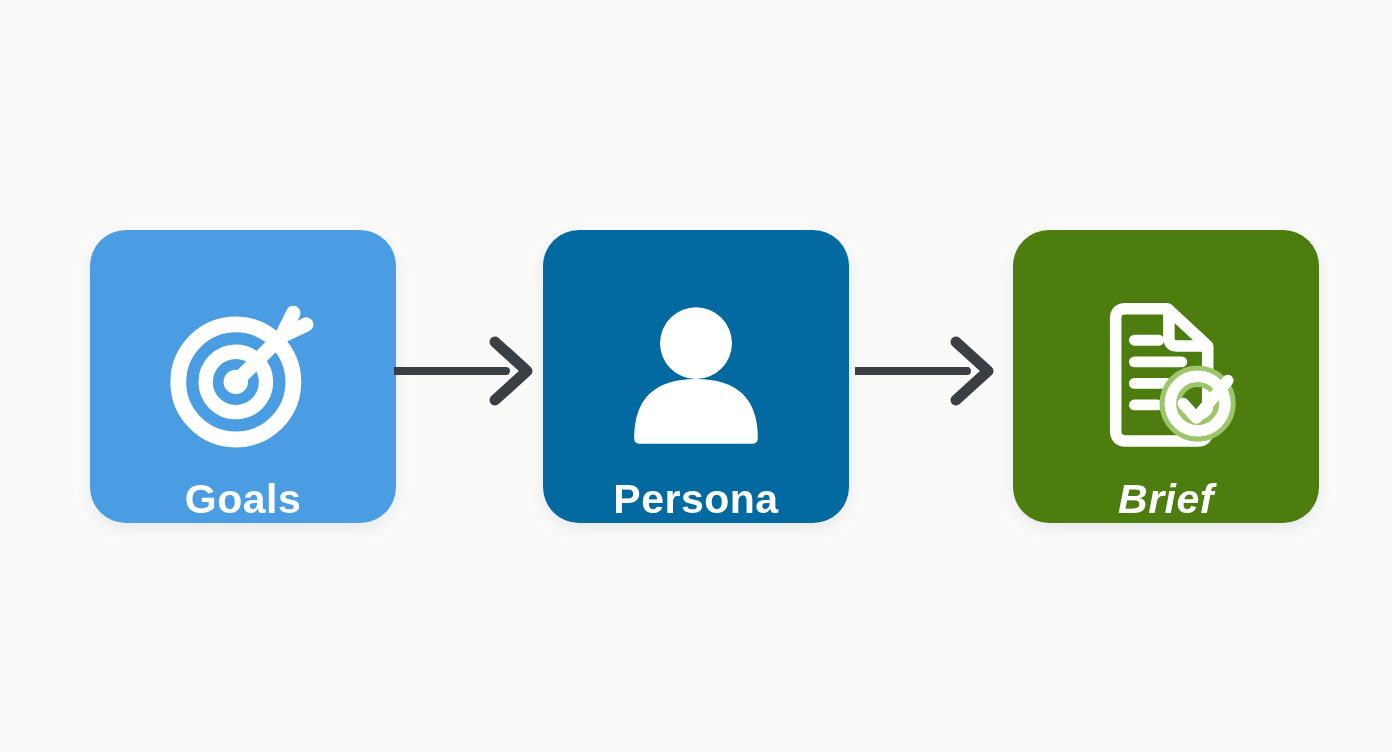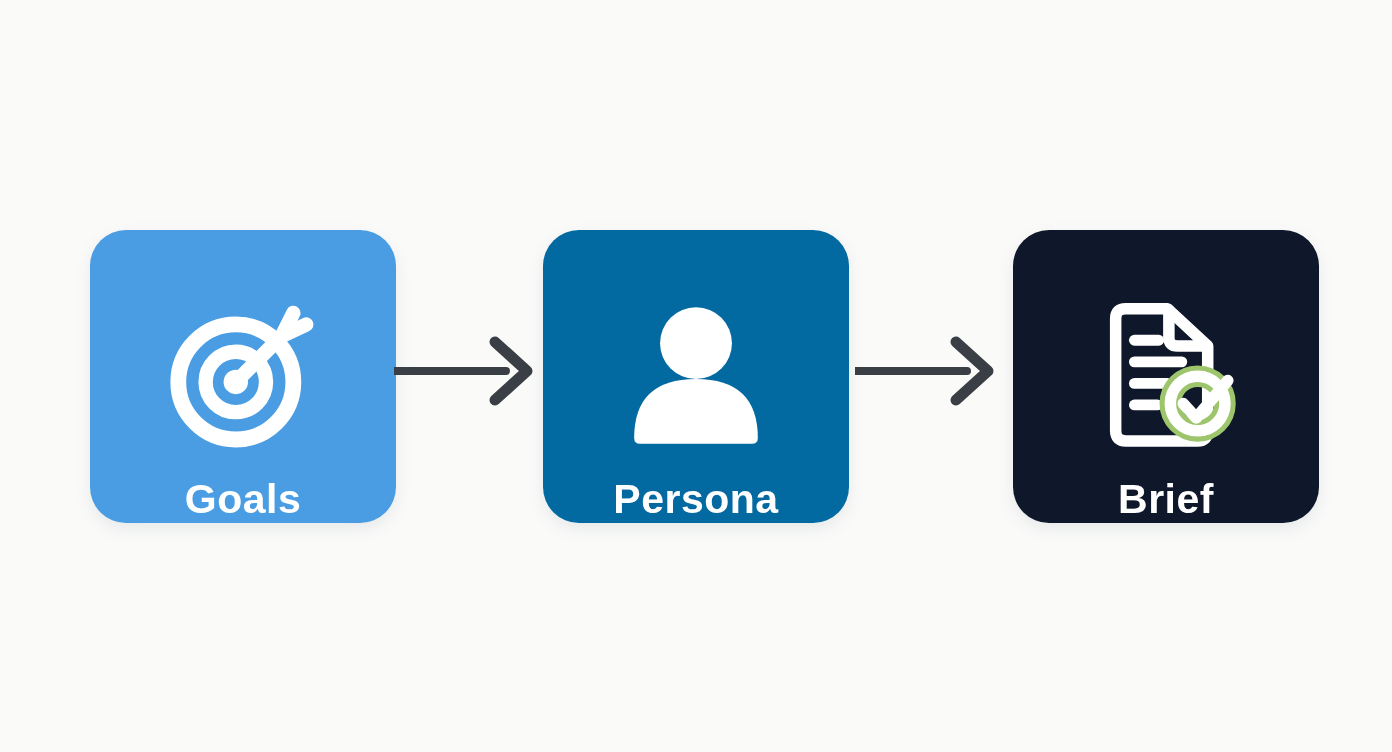--- a/index.html
+++ b/index.html
@@ -88,21 +88,21 @@
     <div class="step-label" style="color:#FFFFFF;">Persona</div>
   </div>
 
   <svg class="flow-arrow arrow-2" viewBox="0 0 150 80">
     <g fill="none" stroke-linecap="round" stroke-linejoin="round" stroke="#3A3F46">
       <line x1="1" y1="40" x2="112" y2="40" stroke-width="8"></line>
       <polyline points="101,11 133,40 101,69" stroke-width="11"></polyline>
     </g>
   </svg>
 
-  <div class="step-card card-brief" style="background: #0f172a;">
+  <div class="step-card card-brief" style="background: #4d7c0f; font-style: italic;">
     <svg class="step-icon" viewBox="0 0 110 105">
 
       <g fill="none" stroke-linecap="round" stroke-linejoin="round" stroke="#FFFFFF">
         <path d="M27 6 H56 L84 32 V91 Q84 98 77 98 H27 Q20 98 20 91 V13 Q20 6 27 6 Z" stroke-width="8"></path>
         <path d="M57 7 V26 Q57 32 63 32 H83" stroke-width="8"></path>
         <path d="M33 28 H50" stroke-width="7.5"></path>
         <path d="M33 43 H66" stroke-width="7.5"></path>
         <path d="M33 58 H56" stroke-width="7.5"></path>
         <path d="M33 73 H49" stroke-width="7.5"></path>
       </g>

